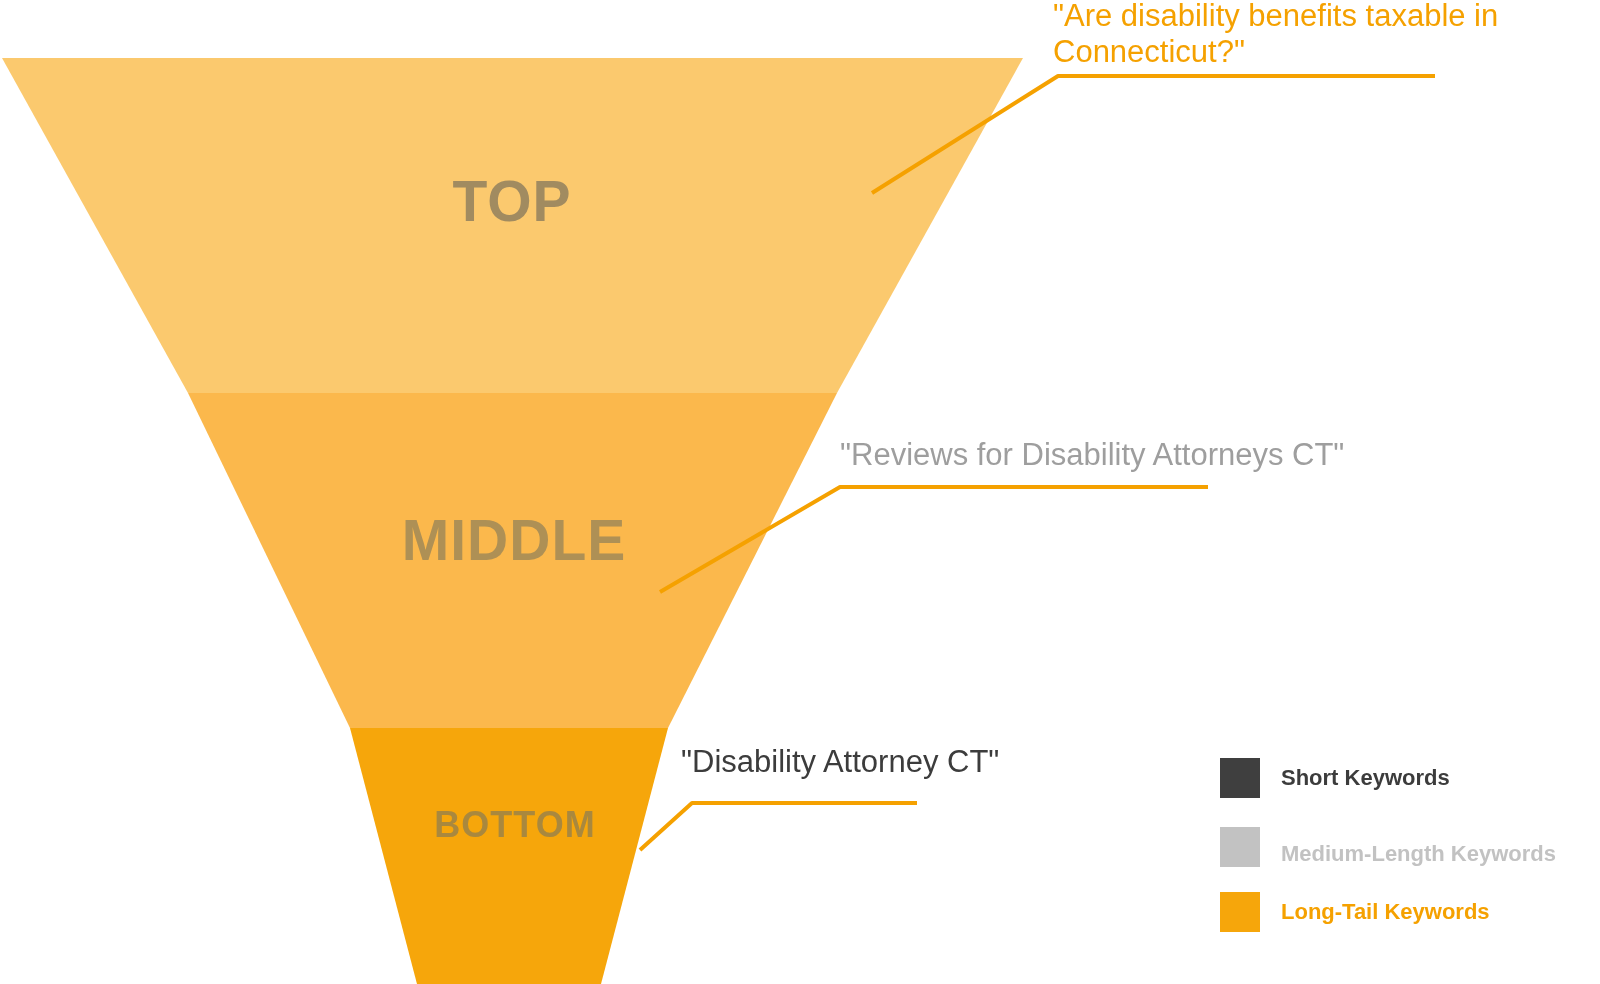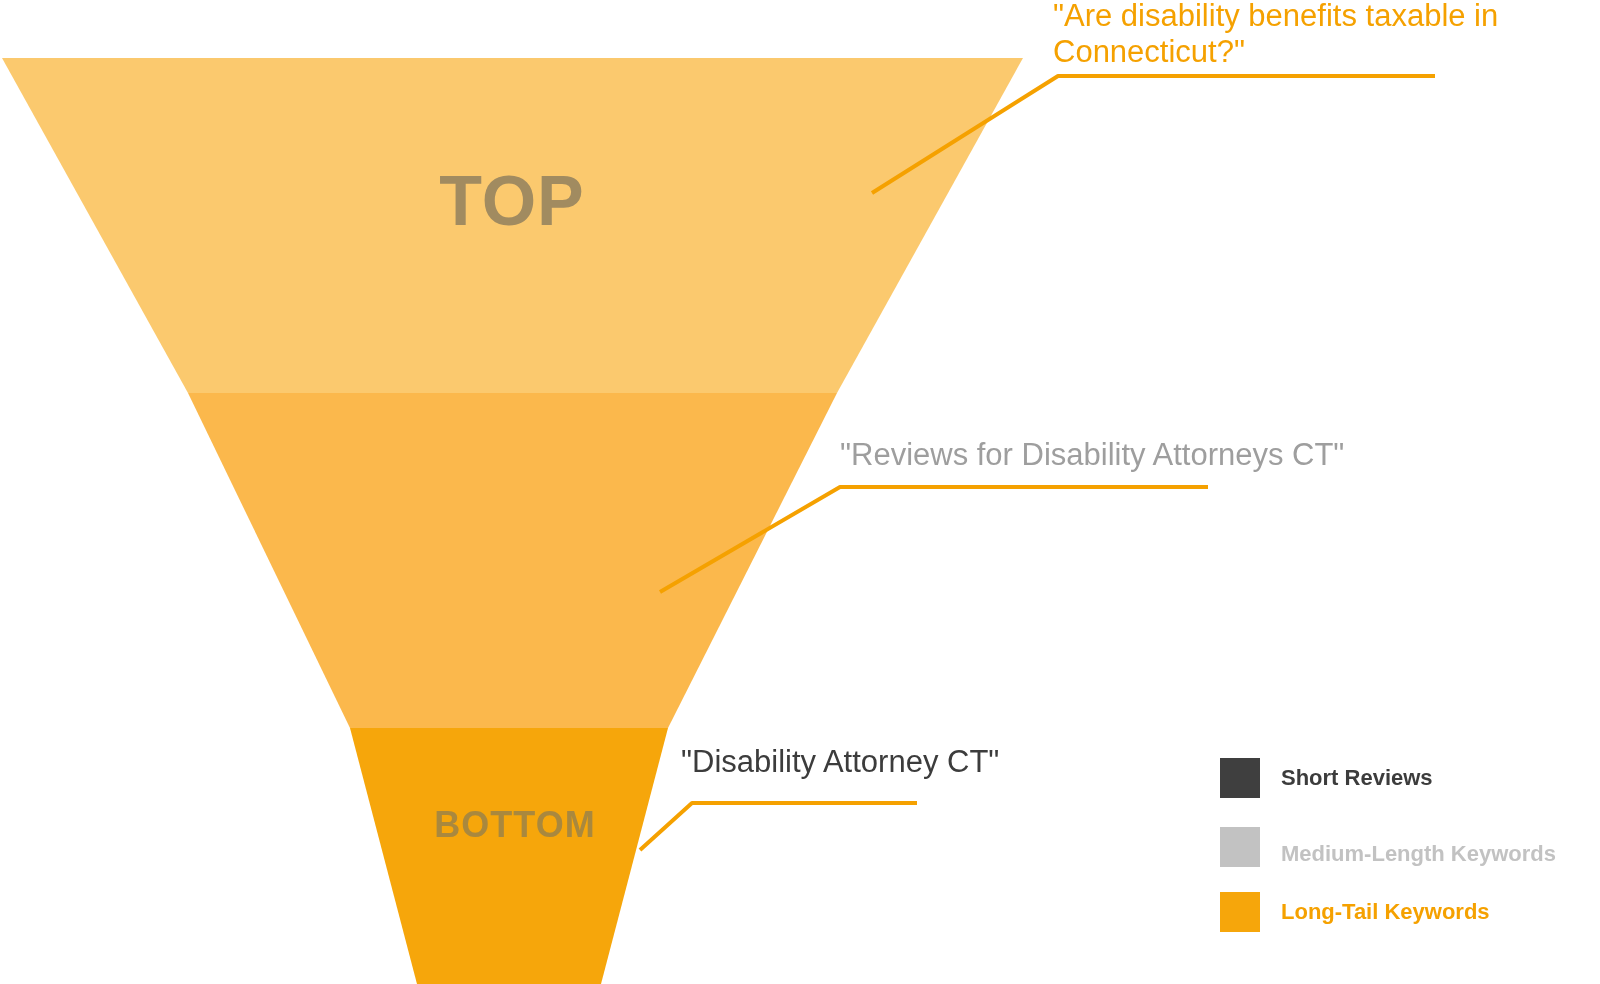--- a/index.html
+++ b/index.html
@@ -23,21 +23,21 @@
     height: 984px;
     display: block;
   }
   .stage-label {
     position: absolute;
     transform: translate(-50%, -50%);
     font-weight: bold;
     letter-spacing: 1px;
     white-space: nowrap;
   }
-  .stage-label.top    { left: 512px; top: 201px; font-size: 70px; color: #a18b60; }
+  .stage-label.top    { left: 512px; top: 201px; font-size: 57px; color: #a18b60; }
   .stage-label.middle { left: 514px; top: 540px; font-size: 57px; color: #ae9055; }
   .stage-label.bottom { left: 515px; top: 825px; font-size: 36px; color: #a9883e; }
 
   .callout-text {
     position: absolute;
     font-size: 31px;
     line-height: 36px;
   }
   .callout-text.top {
     left: 1053px;
@@ -99,32 +99,33 @@
     <polygon points="2,58 1023,58 837,393 188,393" fill="#fbc96e"></polygon>
     <polygon points="188,393 837,393 668,728 350,728" fill="#fbb84c"></polygon>
     <polygon points="350,728 668,728 601,984 417,984" fill="#f6a60b"></polygon>
 
     <polyline points="872,193 1058,76 1435,76" fill="none" stroke-width="4" stroke-linejoin="round" stroke="#f5a100"></polyline>
     <polyline points="660,592 840,487 1208,487" fill="none" stroke-width="4" stroke-linejoin="round" stroke="#f5a100"></polyline>
     <polyline points="640,850 692,803 917,803" fill="none" stroke-width="4" stroke-linejoin="round" stroke="#f5a100"></polyline>
   </svg>
 
   <div class="stage-label top">TOP</div>
+  <div class="stage-label middle">MIDDLE</div>
   <div class="stage-label bottom">BOTTOM</div>
 
   <div class="callout-text top">"Are disability benefits taxable in Connecticut?"</div>
   <div class="callout-text middle">"Reviews for Disability Attorneys CT"</div>
   <div class="callout-text bottom">"Disability Attorney CT"</div>
 
   <div class="legend">
     <div class="legend-item row-0">
       <svg class="legend-swatch" width="40" height="40" xmlns="http://www.w3.org/2000/svg">
         <rect width="40" height="40" fill="#3f3f3f"></rect>
       </svg>
-      <span class="legend-label dark">Short Reviews</span>
+      <span class="legend-label dark">Short Keywords</span>
     </div>
     <div class="legend-item row-1">
       <svg class="legend-swatch" width="40" height="40" xmlns="http://www.w3.org/2000/svg">
         <rect width="40" height="40" fill="#c2c2c2"></rect>
       </svg>
       <span class="legend-label gray">Medium-Length Keywords</span>
     </div>
     <div class="legend-item row-2">
       <svg class="legend-swatch" width="40" height="40" xmlns="http://www.w3.org/2000/svg">
         <rect width="40" height="40" fill="#f6a60b"></rect>

